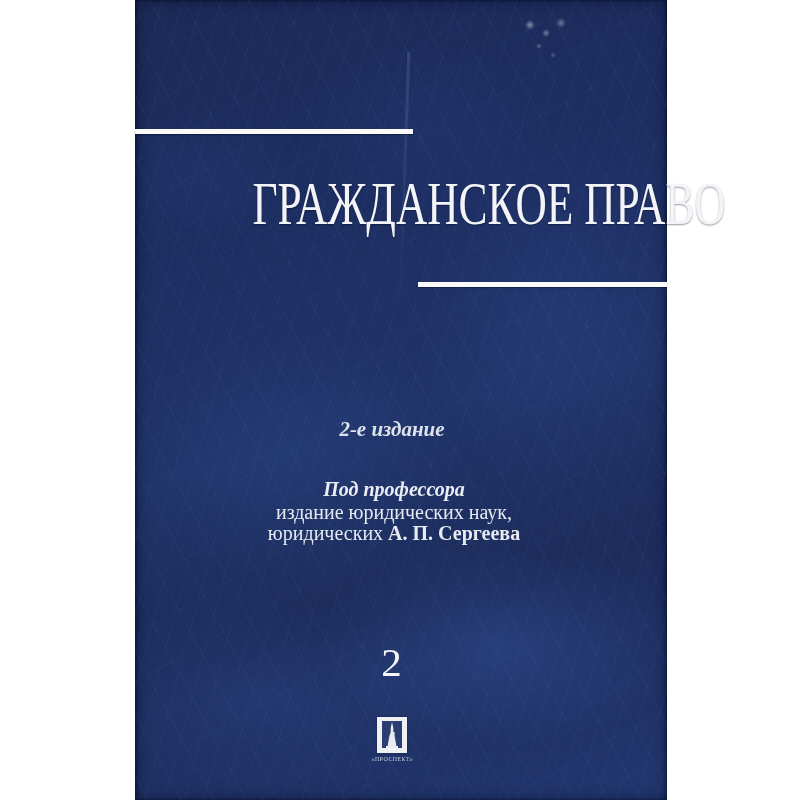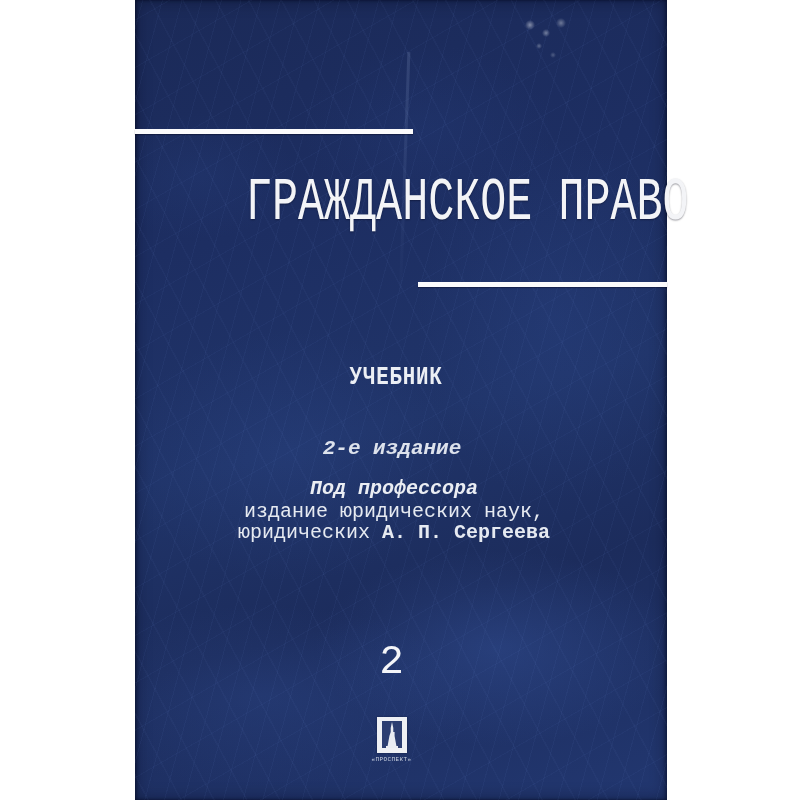--- a/index.html
+++ b/index.html
@@ -36,27 +36,27 @@
       repeating-linear-gradient(150deg, transparent 0 17px, rgba(100,135,215,.05) 17px 18px, transparent 18px 41px);
   }
   .scratch{
     position:absolute;left:268px;top:52px;width:3px;height:250px;
     background:linear-gradient(to bottom, rgba(170,190,230,.16), rgba(150,175,225,.07) 60%, transparent);
     transform:rotate(2deg);pointer-events:none;
   }
   .rule{position:absolute;height:5px;background:#fbfbfc;box-shadow:0 1px 1px rgba(0,0,20,.35);}
   .rule-top-left{left:0;top:129px;width:278px;}
   .rule-bottom-right{right:0;top:282px;width:249px;}
-  .t-center{position:absolute;text-align:center;white-space:nowrap;font-family:Liberation Mono, monospace;}
+  .t-center{position:absolute;text-align:center;white-space:nowrap;}
   .title{left:16px;right:0;top:172px;line-height:62px;color:#f3f4f7;
          text-shadow:0 1px 2px rgba(0,0,20,.4);}
   .title-inner{display:inline-block;font-size:62px;font-weight:400;transform:scaleX(.70);transform-origin:center;}
   .subtitle{left:0;right:9px;top:364px;line-height:26px;color:#eceff4;}
   .subtitle-inner{display:inline-block;font-size:26px;font-weight:700;letter-spacing:1px;transform:scaleX(.80);transform-origin:center;}
-  .edition{left:0;right:18px;top:417px;line-height:24px;font-size:21px;font-weight:700;font-style:italic;color:#dde2ec;margin-top:20px;}
+  .edition{left:0;right:18px;top:417px;line-height:24px;font-size:21px;font-weight:700;font-style:italic;color:#dde2ec;}
   .editor-intro{left:0;right:14px;top:478px;line-height:22px;font-size:20px;font-weight:700;font-style:italic;color:#eaedf3;}
   .editor-degree{left:0;right:14px;top:501px;line-height:22px;font-size:20px;color:#e6eaf1;}
   .editor-name-line{left:0;right:14px;top:522px;line-height:22px;font-size:20px;color:#e6eaf1;}
   .editor-name-line b{font-weight:700;}
   .volume{left:0;right:19px;top:642px;line-height:41px;font-size:41px;color:#f4f5f8;}
   .logo{position:absolute;left:242px;top:717px;width:30px;height:36px;background:#eef0f4;
         box-shadow:0 0 2px rgba(0,0,20,.4);}
   .logo-portal{position:absolute;left:5px;top:4px;width:20px;height:27px;background:#2c3e71;}
   .logo-tower{position:absolute;left:0;bottom:0;width:100%;height:100%;}
   .publisher-name{left:0;right:18px;top:755px;font-size:7px;line-height:8px;letter-spacing:.5px;color:#c9d1e0;}
@@ -69,23 +69,20 @@
   <div class="texture"></div>
   <div class="scratch"></div>
 
   <div class="rule rule-top-left"></div>
   <div class="rule rule-bottom-right"></div>
 
   <div class="t-center title">
     <span class="title-inner">ГРАЖДАНСКОЕ ПРАВО</span>
   </div>
 
-  <div class="t-center subtitle">
-    <span class="subtitle-inner">УЧЕБНИК</span>
-  </div>
 
   <div class="t-center edition">2-е издание</div>
 
   <div class="t-center editor-intro">Под профессора</div>
   <div class="t-center editor-degree">издание юридических наук,</div>
   <div class="t-center editor-name-line"><span>юридических</span>&nbsp;<b>А. П. Сергеева</b></div>
 
   <div class="t-center volume">2</div>
 
   <div class="logo">

